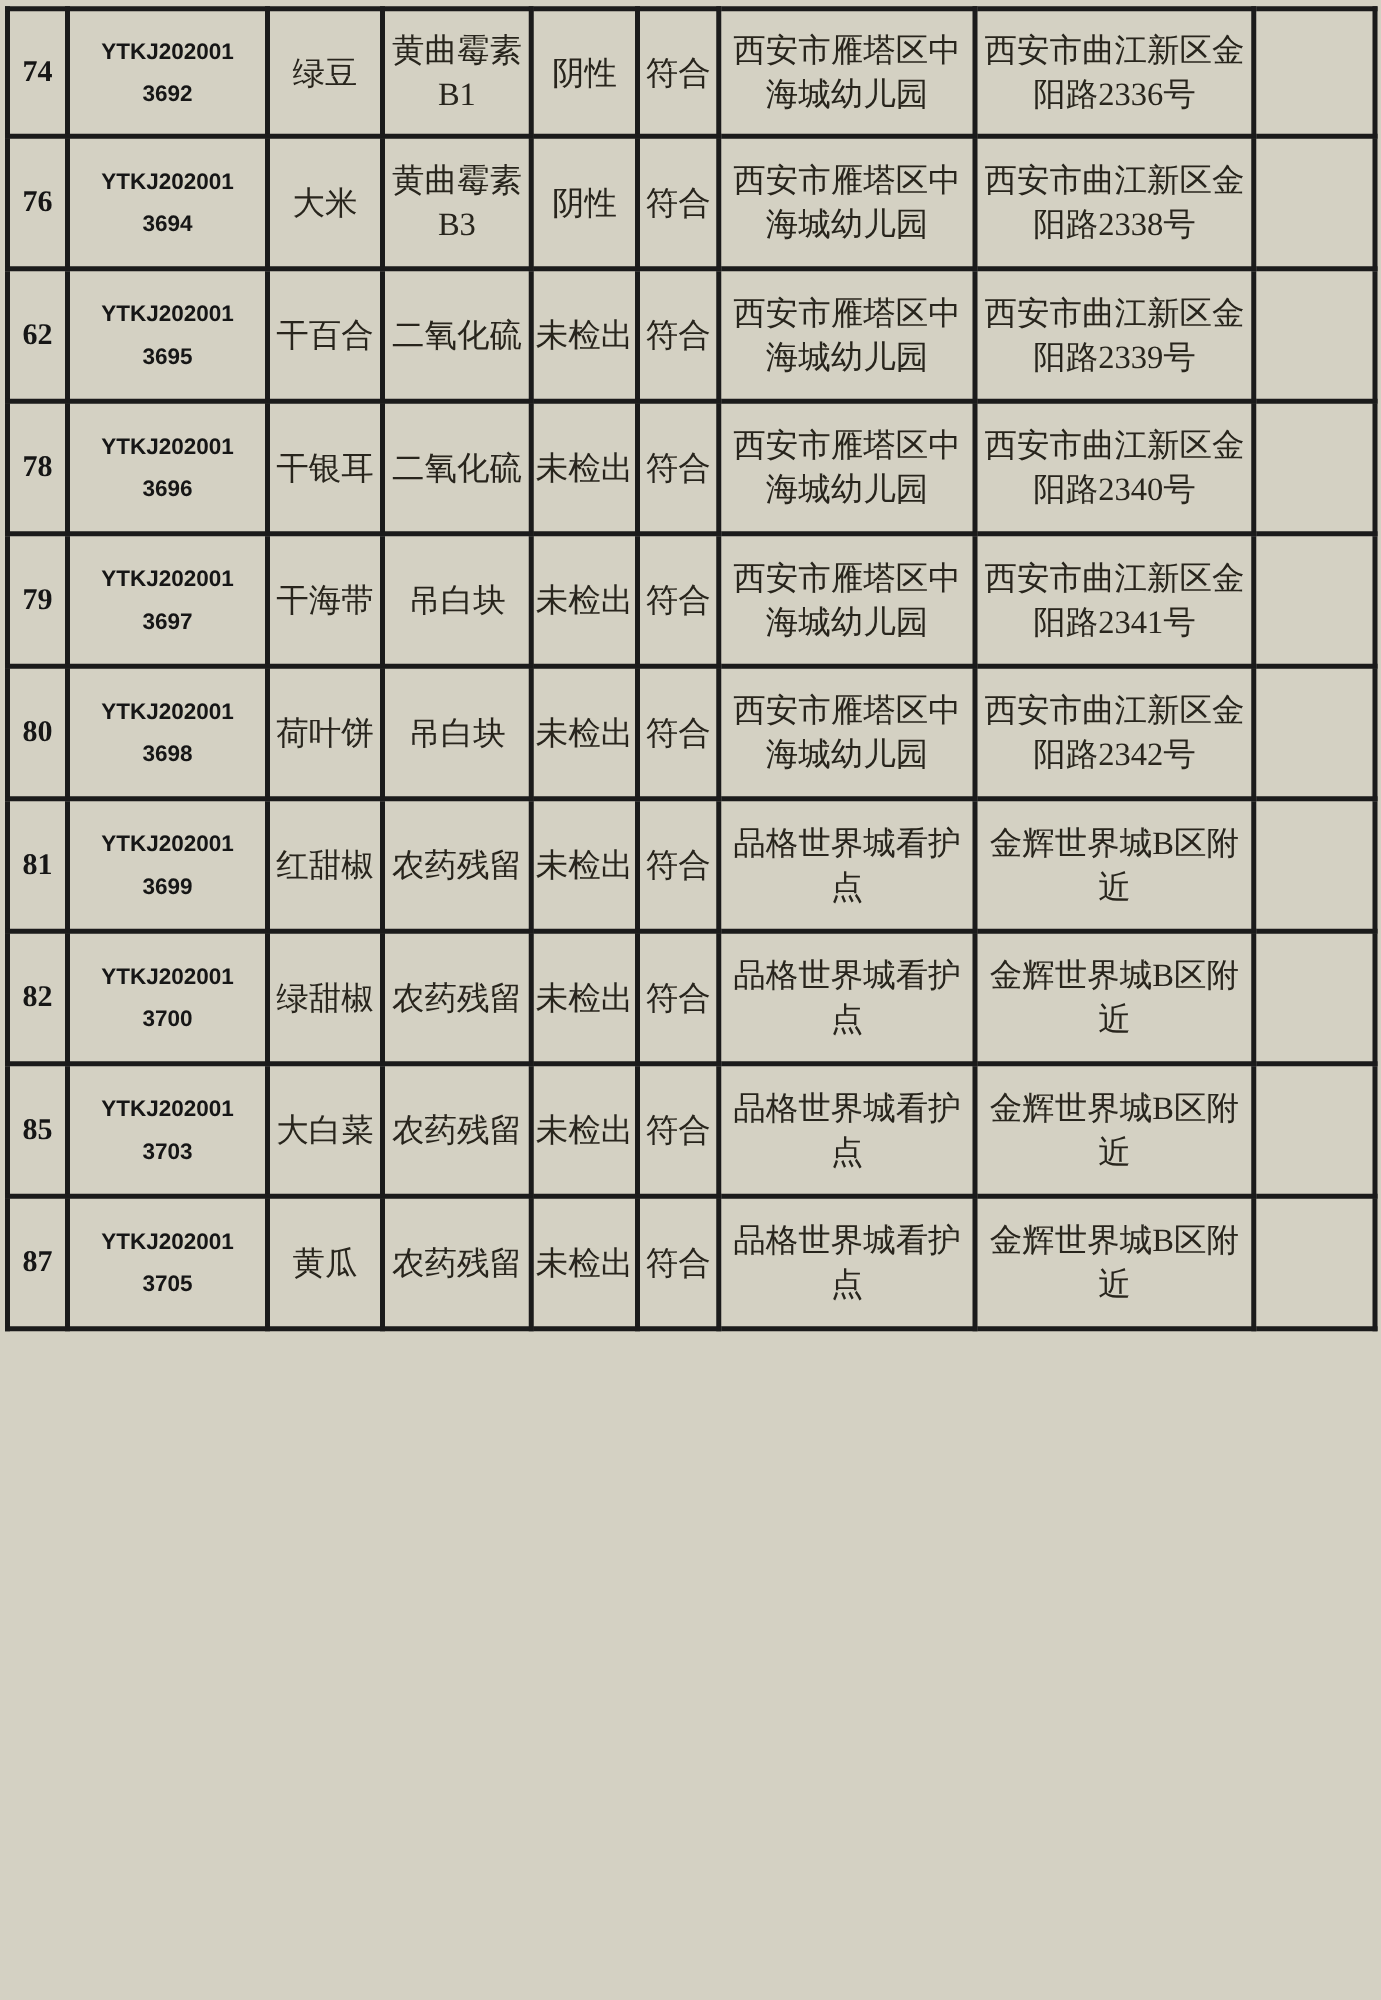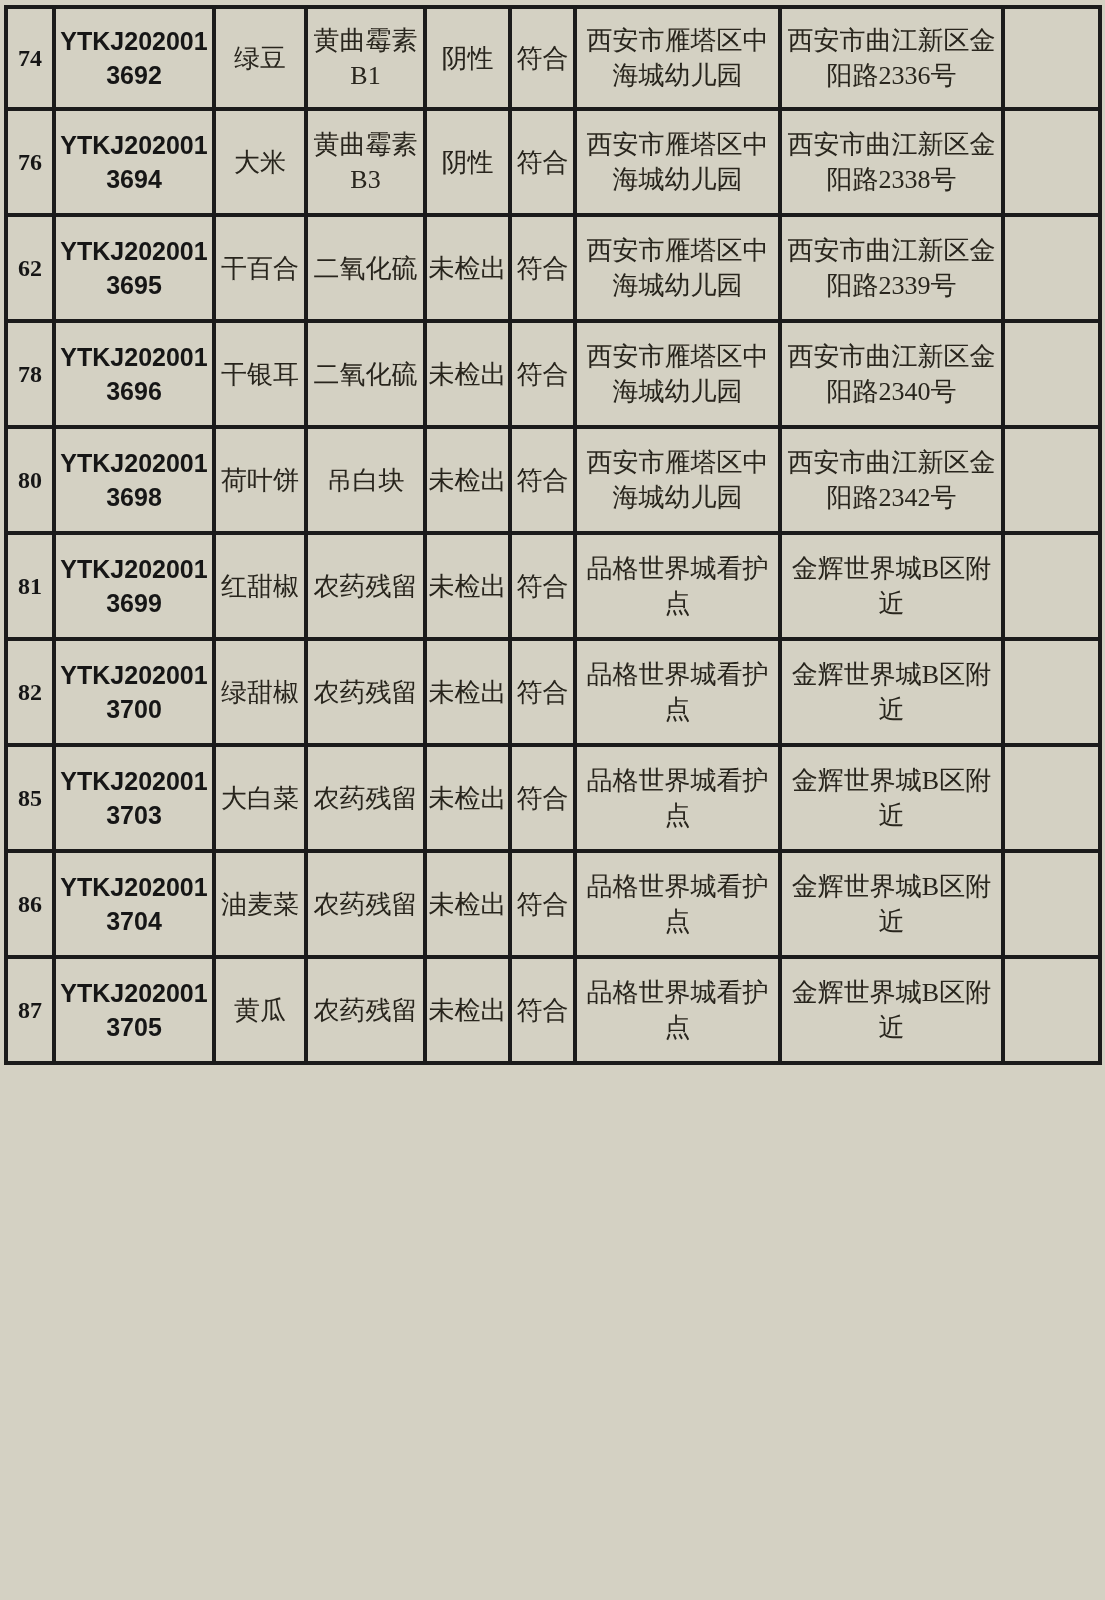--- a/index.html
+++ b/index.html
@@ -24,21 +24,21 @@
     height: 102px;
   }
   tr.first td { height: 98px; }
   .c-no {
     font-family: Liberation Serif, serif;
     font-weight: bold; font-size: 24px;
     color: var(--ink, #161616);
   }
   .c-id {
     font-family: "Liberation Sans", sans-serif;
-    font-weight: bold; font-size: 25px; line-height: 34px;
+    font-weight: bold; font-size: 18px; line-height: 34px;
     color: var(--ink, #161616);
   }
   .cjk {
     font-family: "Liberation Serif", serif;
     font-size: 26px; line-height: 35px;
     color: var(--ink-cjk, #28251d);
   }
 </style>
 </head>
 <body>
@@ -95,20 +95,31 @@
     <td class="c-id">YTKJ202001<br>3696</td>
     <td class="cjk">干银耳</td>
     <td class="cjk">二氧化硫</td>
     <td class="cjk">未检出</td>
     <td class="cjk">符合</td>
     <td class="cjk">西安市雁塔区中海城幼儿园</td>
     <td class="cjk">西安市曲江新区金阳路2340号</td>
     <td class="cjk"></td>
   </tr>
         <tr>
+    <td class="c-no">79</td>
+    <td class="c-id">YTKJ202001<br>3697</td>
+    <td class="cjk">干海带</td>
+    <td class="cjk">吊白块</td>
+    <td class="cjk">未检出</td>
+    <td class="cjk">符合</td>
+    <td class="cjk">西安市雁塔区中海城幼儿园</td>
+    <td class="cjk">西安市曲江新区金阳路2341号</td>
+    <td class="cjk"></td>
+  </tr>
+        <tr>
     <td class="c-no">80</td>
     <td class="c-id">YTKJ202001<br>3698</td>
     <td class="cjk">荷叶饼</td>
     <td class="cjk">吊白块</td>
     <td class="cjk">未检出</td>
     <td class="cjk">符合</td>
     <td class="cjk">西安市雁塔区中海城幼儿园</td>
     <td class="cjk">西安市曲江新区金阳路2342号</td>
     <td class="cjk"></td>
   </tr>
@@ -139,31 +150,20 @@
     <td class="c-id">YTKJ202001<br>3703</td>
     <td class="cjk">大白菜</td>
     <td class="cjk">农药残留</td>
     <td class="cjk">未检出</td>
     <td class="cjk">符合</td>
     <td class="cjk">品格世界城看护点</td>
     <td class="cjk">金辉世界城B区附近</td>
     <td class="cjk"></td>
   </tr>
         <tr>
-    <td class="c-no">86</td>
-    <td class="c-id">YTKJ202001<br>3704</td>
-    <td class="cjk">油麦菜</td>
-    <td class="cjk">农药残留</td>
-    <td class="cjk">未检出</td>
-    <td class="cjk">符合</td>
-    <td class="cjk">品格世界城看护点</td>
-    <td class="cjk">金辉世界城B区附近</td>
-    <td class="cjk"></td>
-  </tr>
-        <tr>
     <td class="c-no">87</td>
     <td class="c-id">YTKJ202001<br>3705</td>
     <td class="cjk">黄瓜</td>
     <td class="cjk">农药残留</td>
     <td class="cjk">未检出</td>
     <td class="cjk">符合</td>
     <td class="cjk">品格世界城看护点</td>
     <td class="cjk">金辉世界城B区附近</td>
     <td class="cjk"></td>
   </tr>

